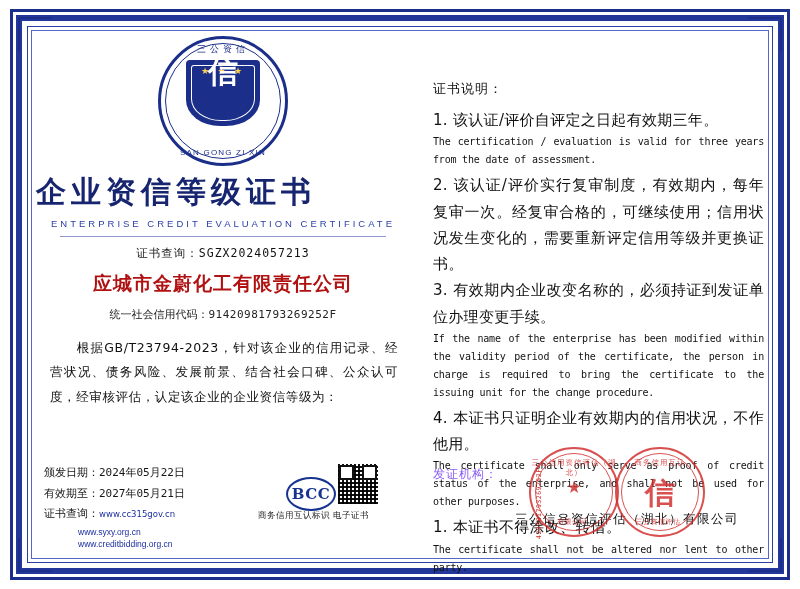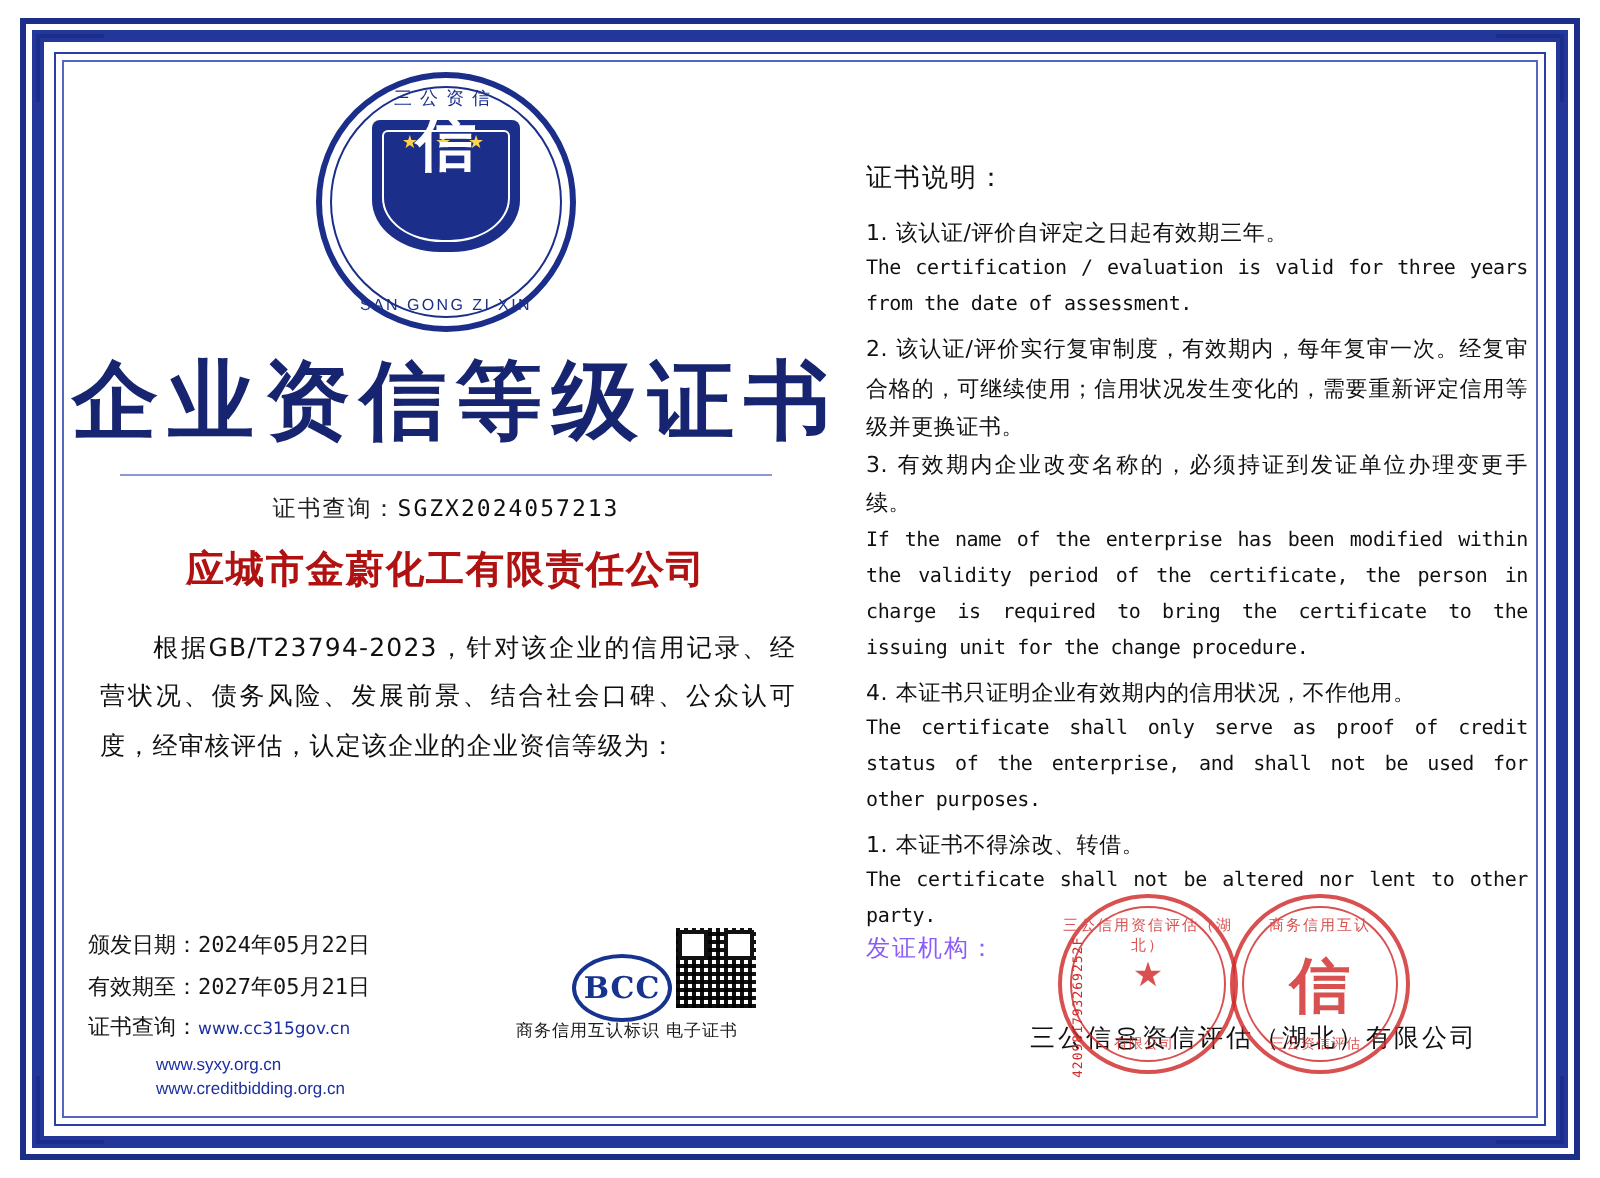--- a/index.html
+++ b/index.html
@@ -141,24 +141,24 @@
     left: 0; right: 0; top: 30px;
     text-align: center;
     color: #ffd24d;
     font-size: 9px;
     letter-spacing: 3px;
   }
 
   
   .cert-title {
     margin-top: 6px;
-    text-align: right;
+    text-align: left;
     font-family: "DejaVu Serif", serif;
     font-weight: bold;
-    font-size: 43px;
+    font-size: 30px;
     letter-spacing: 5px;
     color: #17246f;
     white-space: nowrap;
   }
   .cert-subtitle {
     margin-top: 5px;
     text-align: center;
     font-size: 9.5px;
     letter-spacing: 3.0px;
     color: #2b3ea8;
@@ -309,21 +309,21 @@
   
   .notes-title {
     font-size: 13px;
     color: #111;
     font-family: "DejaVu Sans", sans-serif;
     letter-spacing: 1px;
     margin-bottom: 9px;
     margin-top: 32px;
   }
   .note-cn {
-    font-size: 11px;
+    font-size: 15px;
     line-height: 1.75;
     color: #111;
     font-family: "DejaVu Sans", sans-serif;
     letter-spacing: 0.3px;
     text-align: justify;
   }
   .note-en {
     font-size: 10px;
     line-height: 1.8;
     color: #111;
@@ -446,28 +446,32 @@
         <div class="emblem-outer"></div>
         <div class="emblem-inner-ring"></div>
         <div class="emblem-top-text">三公资信</div>
         <div class="emblem-shield"></div>
         <div class="emblem-stars">★ ★ ★</div>
         <div class="emblem-char">信</div>
         <div class="emblem-bottom-text">SAN GONG ZI XIN</div>
       </div>
 
       <div class="cert-title">企业资信等级证书</div>
+      <div class="cert-subtitle">ENTERPRISE CREDIT EVALUATION CERTIFICATE</div>
       <div class="title-rule"></div>
 
       <div class="field-row">
         <span class="label">证书查询：</span><span class="value">SGZX2024057213</span>
       </div>
 
       <div class="company-name">应城市金蔚化工有限责任公司</div>
 
+      <div class="uscc-row">
+        <span class="label">统一社会信用代码：</span><span class="value">91420981793269252F</span>
+      </div>
 
       <div class="body-text">
         <span class="indent"></span><span>根据GB/T23794-2023，针对该企业的信用记录、经营状况、债务风险、发展前景、结合社会口碑、公众认可度，经审核评估，认定该企业的企业资信等级为：</span>
       </div>
 
 
       <div class="bcc-badge">BCC</div>
       <div class="bcc-caption">商务信用互认标识</div>
       <div class="qr"></div>
       <div class="qr-caption">电子证书</div>

